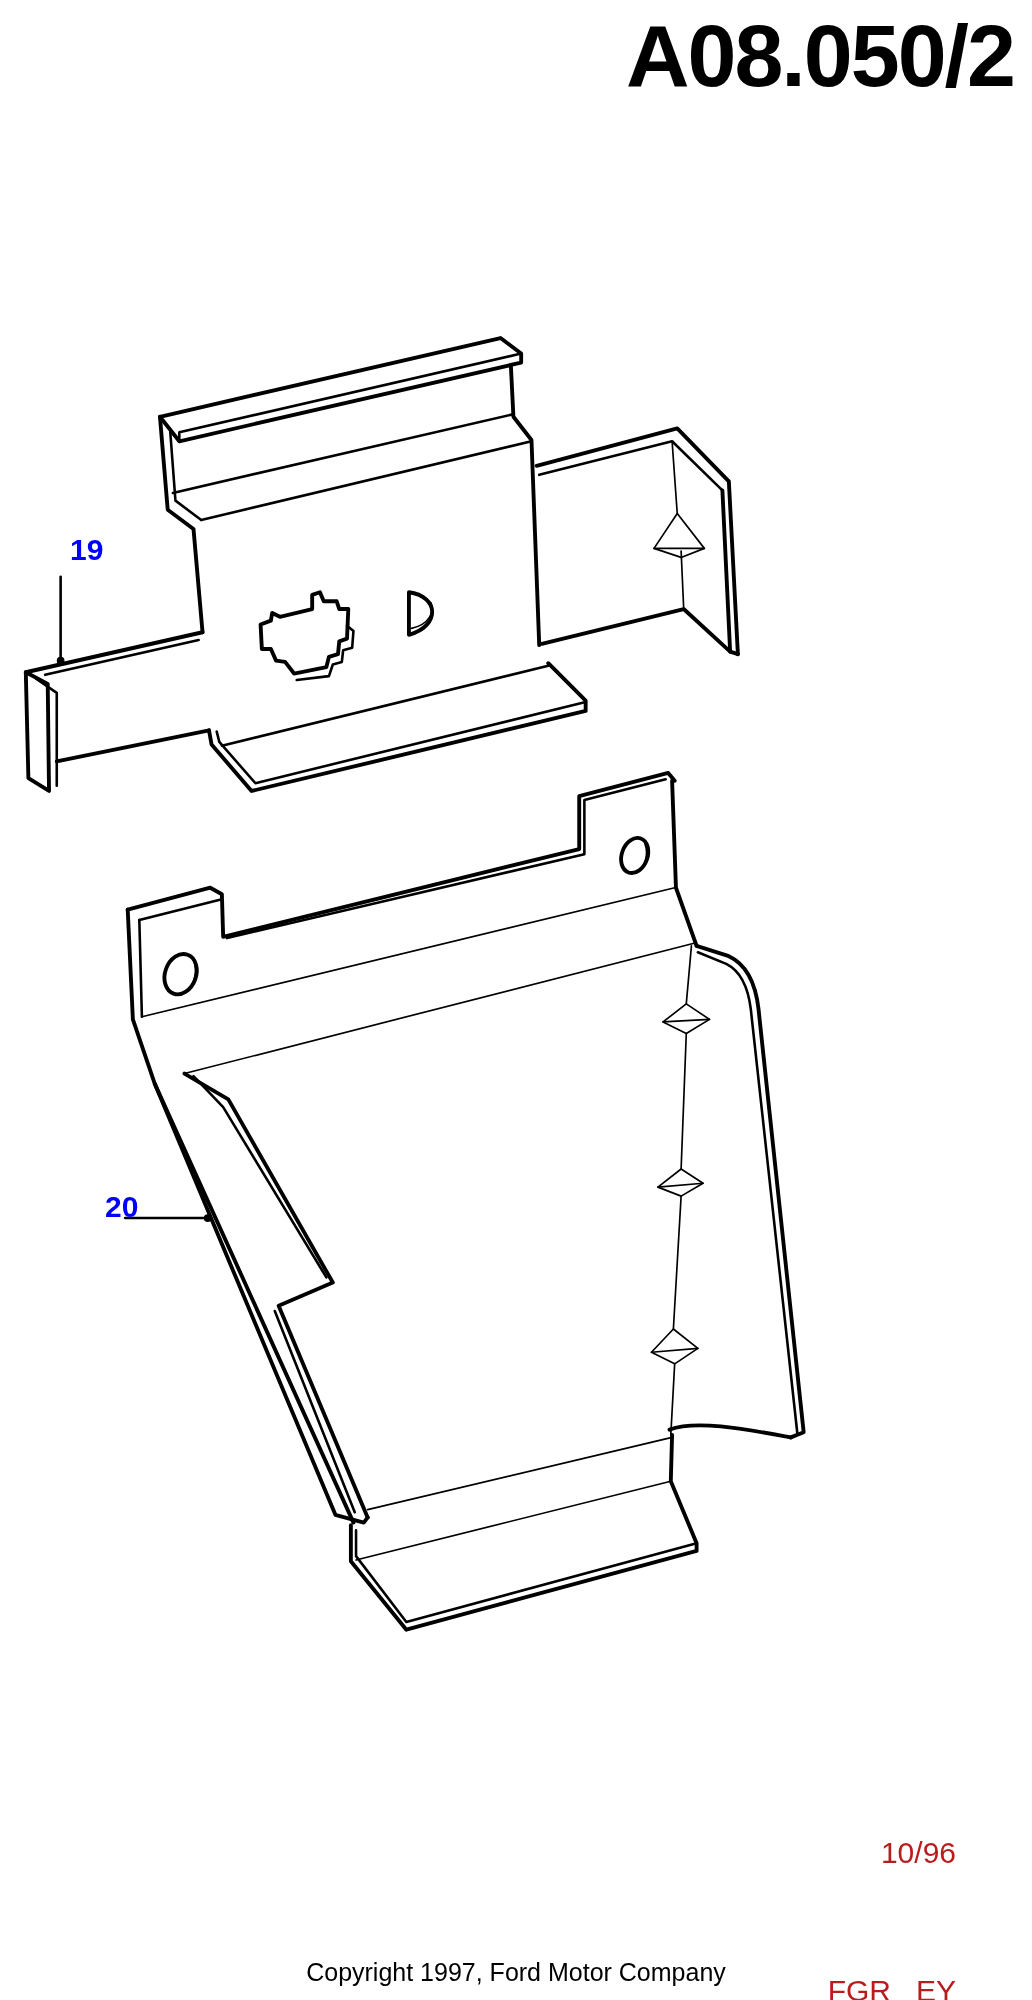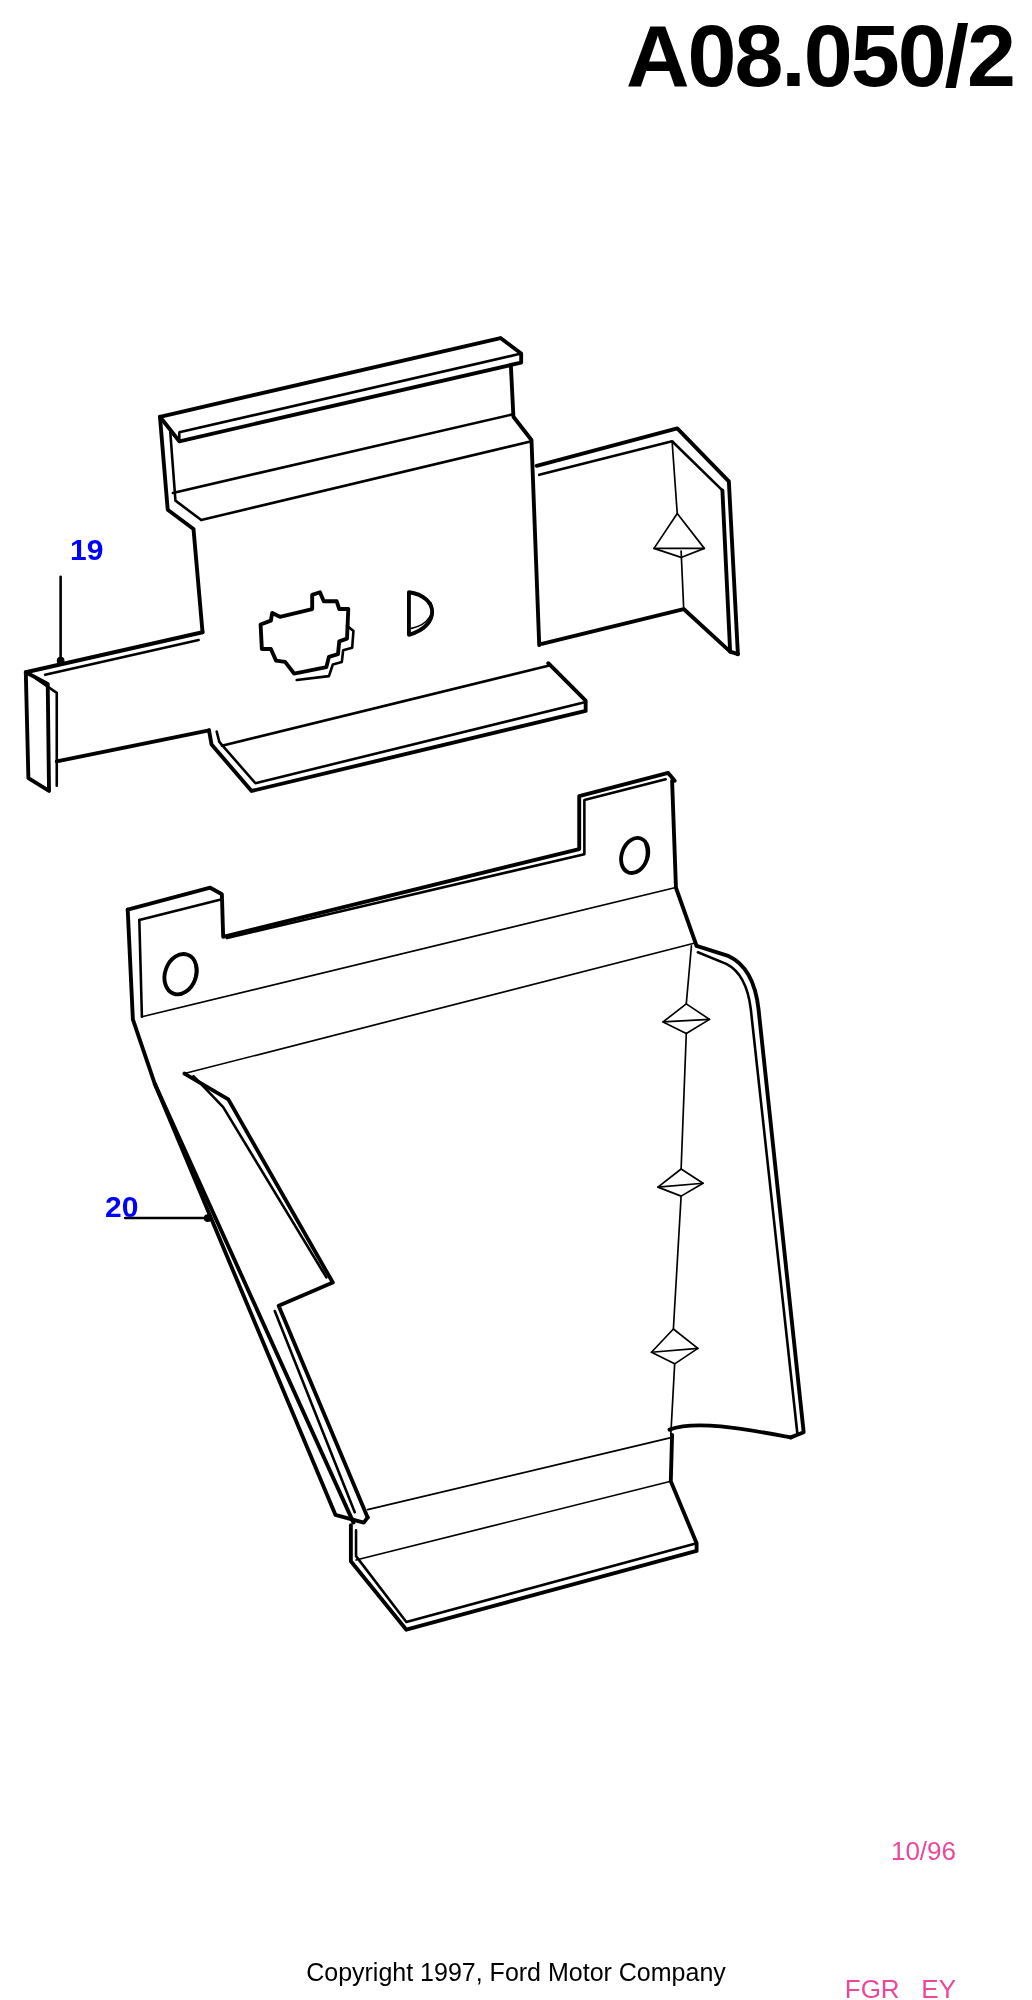--- a/index.html
+++ b/index.html
@@ -3,21 +3,21 @@
   <meta charset="utf-8">
   <style>
     html, body { margin: 0; padding: 0; background: #ffffff; }
     body { width: 1032px; height: 2000px; position: relative; overflow: hidden; font-family: "Liberation Sans", sans-serif; }
     .page-code { position: absolute; right: 18px; top: 12px; font-family: "Liberation Sans", sans-serif; font-weight: bold; font-size: 88px; letter-spacing: -2px; color: #000; line-height: 1; }
     .callout { position: absolute; font-family: "Liberation Sans", sans-serif; font-weight: bold; font-size: 30px; color: #0000ff; line-height: 1; cursor: pointer; margin-left: 28px; }
     .callout-19 { left: 42px; top: 535px; }
     .callout-20 { left: 77px; top: 1192px; }
     .drawing { position: absolute; left: 0; top: 0; width: 1032px; height: 2000px; }
     .drawing svg { width: 1032px; height: 2000px; display: block; }
-    .meta { position: absolute; font-family: "Liberation Sans", sans-serif; font-size: 26px; color: #ec4899; line-height: 1; }
+    .meta { position: absolute; font-family: "Liberation Sans", sans-serif; font-size: 30px; color: #b91c1c; line-height: 1; }
     .meta-date { right: 76px; top: 1838px; }
     .meta-codes { right: 76px; top: 1976px; white-space: pre; margin-left: 44px; }
     .copyright { position: absolute; left: 0; width: 1032px; top: 1958px; text-align: center; font-family: "Liberation Sans", sans-serif; font-size: 25px; color: #000; }
     .ln { fill: none; stroke: #000; stroke-linejoin: round; stroke-linecap: round; }
     .thick { stroke-width: 3; }
     .med { stroke-width: 2; }
     .thin { stroke-width: 1.3; }
   </style>
 </head>
 <body>

